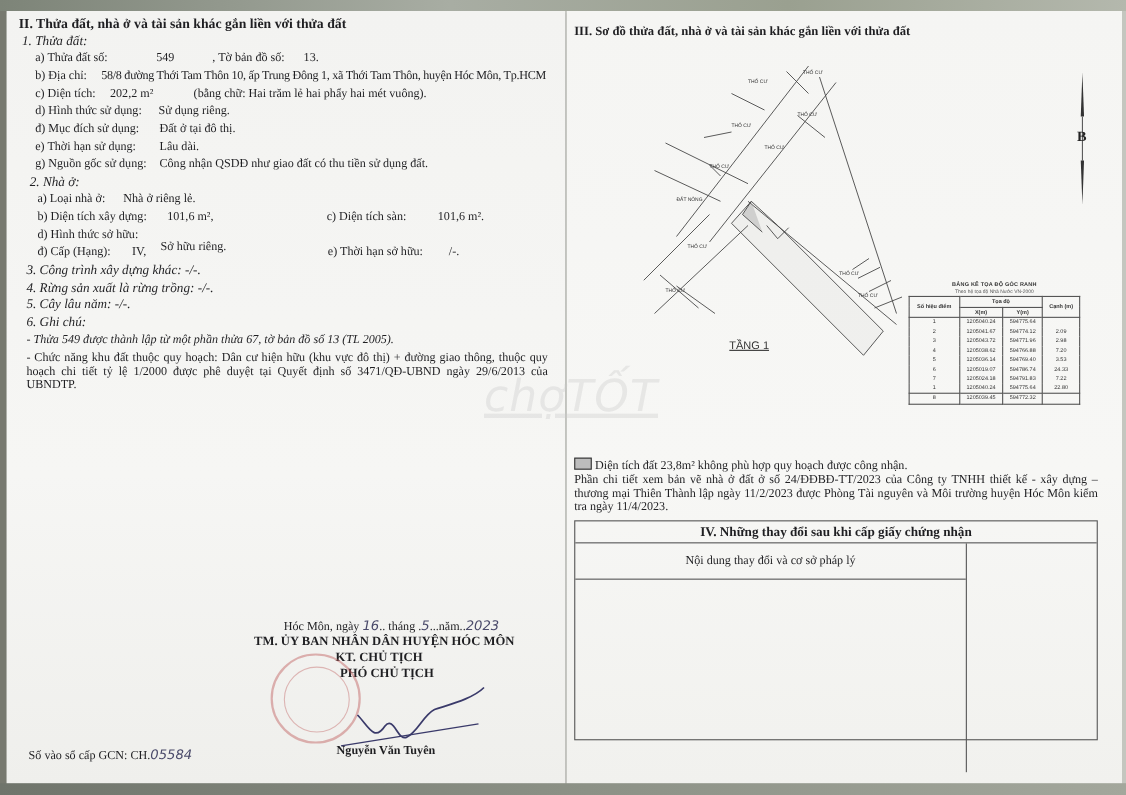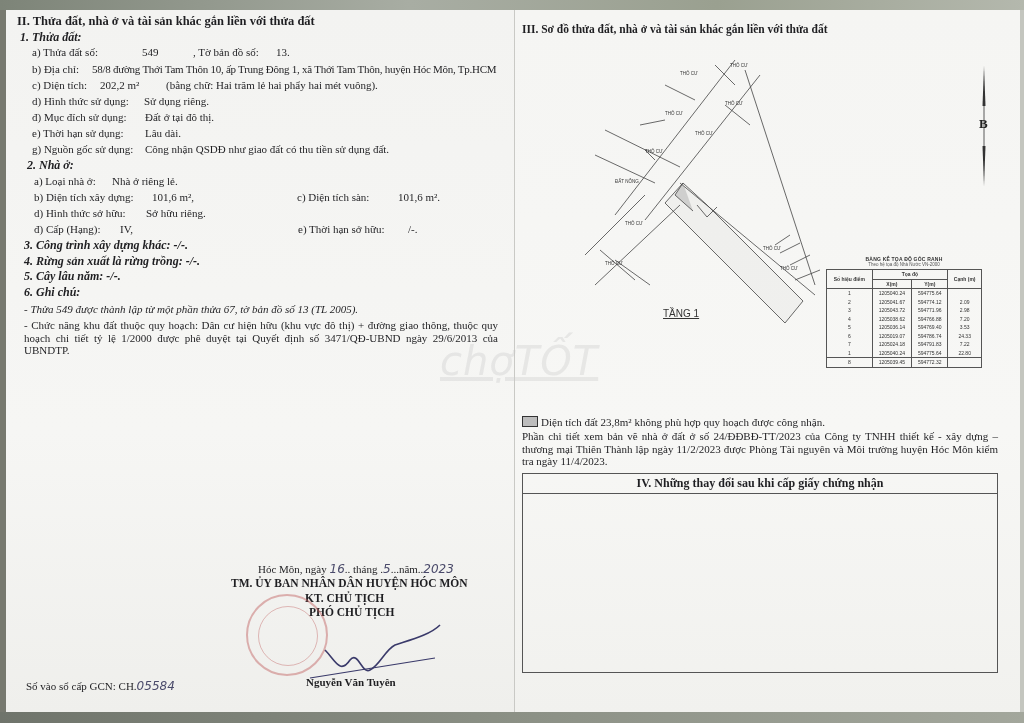--- a/index.html
+++ b/index.html
@@ -23,21 +23,21 @@
       background: #f4f4f2;
       box-sizing: border-box;
     }
     .page-left { left: 6px; width: 508px; background: linear-gradient(180deg,#f3f3f1,#f6f6f4 60%,#efefec); }
     .page-right { left: 514px; width: 506px; border-left: 1px solid #c9c9c5; background: linear-gradient(180deg,#f5f5f3,#f7f7f5 60%,#f1f1ee); }
     .left-edge { position:absolute; left:0; top:10px; width:6px; height:703px; background:#77796f; }
     .right-edge { position:absolute; left:1020px; top:10px; width:4px; height:703px; background:#c4c6bf; }
 
     .abs { position: absolute; white-space: nowrap; }
     .h-sec { font-weight: bold; font-size: 12.5px; }
-    .h-sub { font-weight: bold; font-style: italic; font-size: 12px; }
+    .h-sub { font-weight: normal; font-style: italic; font-size: 12px; }
     .row { font-size: 11px; }
     .note { font-size: 11px; }
     .sig { font-size: 11px; text-align: center; }
     .sig-b { font-weight: bold; font-size: 11.5px; text-align: center; }
     .hand { font-family: "DejaVu Sans", sans-serif; font-style: italic; color: #4a4a6a; font-size: 12px; }
 
     
     .map-box { position: absolute; left: 585px; top: 55px; width: 240px; height: 280px; }
     .coord-table-wrap { position: absolute; left: 826px; top: 256px; width: 156px; }
     .coord-title { font-family: "Liberation Sans", sans-serif; font-size: 5px; font-weight: bold; text-align: center; color:#333; letter-spacing: .2px; }
@@ -75,21 +75,21 @@
 <div class="abs row" style="left:32px;top:46px;">a) Thửa đất số:</div>
 <div class="abs row" style="left:142px;top:46px;">549</div>
 <div class="abs row" style="left:193px;top:46px;">, Tờ bản đồ số:</div>
 <div class="abs row" style="left:276px;top:46px;">13.</div>
 
 <div class="abs row" style="left:32px;top:63px;">b) Địa chỉ:</div>
 <div class="abs row" style="left:92px;top:63px;letter-spacing:-0.25px;">58/8 đường Thới Tam Thôn 10, ấp Trung Đông 1, xã Thới Tam Thôn, huyện Hóc Môn, Tp.HCM</div>
 
 <div class="abs row" style="left:32px;top:79px;">c) Diện tích:</div>
 <div class="abs row" style="left:100px;top:79px;">202,2 m²</div>
-<div class="abs row" style="left:166px;top:79px;">(bằng chữ: Hai trăm lẻ hai phẩy hai mét vuông).</div>
+<div class="abs row" style="left:176px;top:79px;">(bằng chữ: Hai trăm lẻ hai phẩy hai mét vuông).</div>
 
 <div class="abs row" style="left:32px;top:95px;">d) Hình thức sử dụng:</div>
 <div class="abs row" style="left:144px;top:95px;">Sử dụng riêng.</div>
 
 <div class="abs row" style="left:32px;top:111px;">đ) Mục đích sử dụng:</div>
 <div class="abs row" style="left:145px;top:111px;">Đất ở tại đô thị.</div>
 
 <div class="abs row" style="left:32px;top:127px;">e) Thời hạn sử dụng:</div>
 <div class="abs row" style="left:145px;top:127px;">Lâu dài.</div>
 
@@ -99,21 +99,21 @@
 <div class="abs h-sub" style="left:27px;top:158px;">2. Nhà ở:</div>
 <div class="abs row" style="left:34px;top:175px;">a) Loại nhà ở:</div>
 <div class="abs row" style="left:112px;top:175px;">Nhà ở riêng lẻ.</div>
 
 <div class="abs row" style="left:34px;top:191px;">b) Diện tích xây dựng:</div>
 <div class="abs row" style="left:152px;top:191px;">101,6 m²,</div>
 <div class="abs row" style="left:297px;top:191px;">c) Diện tích sàn:</div>
 <div class="abs row" style="left:382px;top:191px;margin-left:16px;">101,6 m².</div>
 
 <div class="abs row" style="left:34px;top:207px;">d)  Hình thức sở hữu:</div>
-<div class="abs row" style="left:146px;top:207px;">Sở hữu riêng.</div>
+<div class="abs row" style="left:146px;top:218px;">Sở hữu riêng.</div>
 
 <div class="abs row" style="left:34px;top:223px;">đ) Cấp (Hạng):</div>
 <div class="abs row" style="left:120px;top:223px;">IV,</div>
 <div class="abs row" style="left:298px;top:223px;">e) Thời hạn sở hữu:</div>
 <div class="abs row" style="left:408px;top:223px;">/-.</div>
 
 <div class="abs h-sub" style="left:24px;top:238px;">3. Công trình xây dựng khác: -/-.</div>
 <div class="abs h-sub" style="left:24px;top:254px;">4. Rừng sản xuất là rừng trồng: -/-.</div>
 <div class="abs h-sub" style="left:24px;top:269px;">5. Cây lâu năm: -/-.</div>
 <div class="abs h-sub" style="left:24px;top:285px;">6. Ghi chú:</div>
@@ -275,16 +275,19 @@
     </table>
 </div>
 
 <div class="abs row" style="left:522px;top:416px;">
   <span class="legend-swatch"></span><span>Diện tích đất 23,8m² không phù hợp quy hoạch được công nhận.</span>
 </div>
 <div class="abs note" style="left:522px;top:430px;width:476px;white-space:normal;line-height:12.5px;text-align:justify;">Phần chi tiết xem bản vẽ nhà ở đất ở số 24/ĐĐBĐ-TT/2023 của Công ty TNHH thiết kế - xây dựng – thương mại Thiên Thành lập ngày 11/2/2023 được Phòng Tài nguyên và Môi trường huyện Hóc Môn kiểm tra ngày 11/4/2023.</div>
 
 <div class="changes">
   <div class="title">IV. Những thay đổi sau khi cấp giấy chứng nhận</div>
+  <div class="col-left">
+    <div class="head-left">Nội dung thay đổi và cơ sở pháp lý</div>
+  </div>
 </div>
 
 <div class="watermark">chợTỐT</div>
 <div class="bottom-strip"></div>
 
 </body></html>

